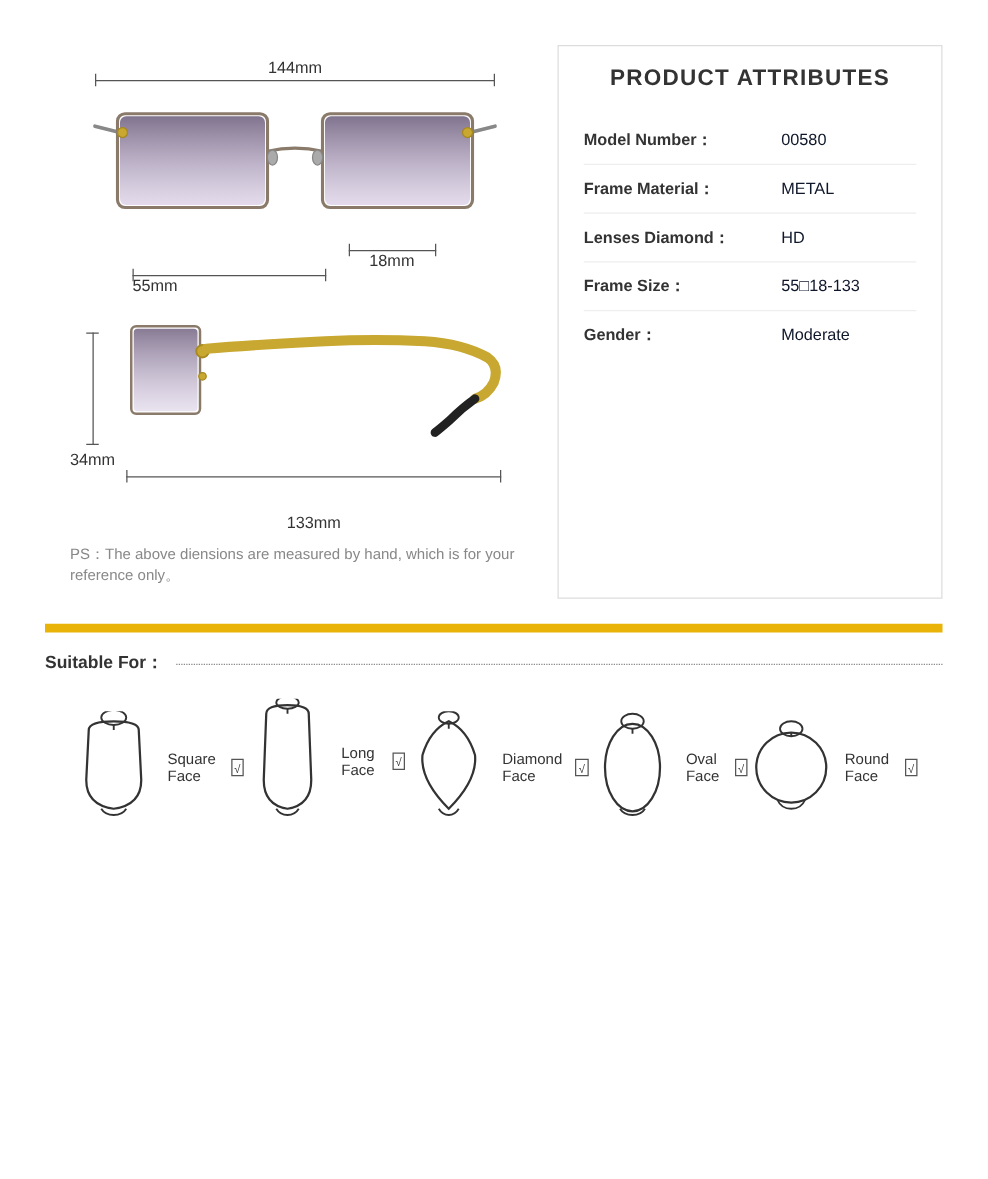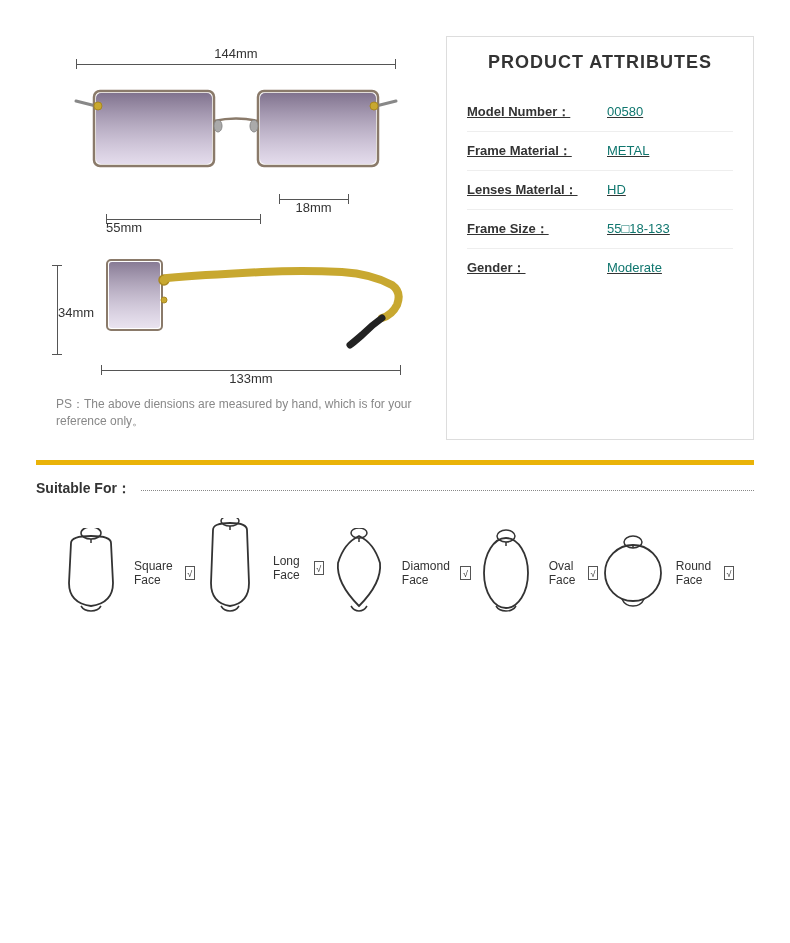--- a/index.html
+++ b/index.html
@@ -50,50 +50,49 @@
       text-align: center;
       margin-bottom: 20px;
       letter-spacing: 1px;
     }
 
     .attr-row {
       display: flex;
       align-items: baseline;
       padding: 10px 0;
       border-bottom: 1px solid #eee;
-      text-decoration: underline;
     }
     .attr-row:last-child {
       border-bottom: none;
     }
 
     .attr-label {
       font-weight: bold;
       font-size: 13px;
       min-width: 130px;
       color: #333;
     }
 
     .attr-value {
       font-size: 13px;
-      color: #0f766e;
-      margin-left: 10px;
+      color: #0f172a;
+      margin-left: 28px;
     }
 
     
     .ps-note {
       font-size: 12px;
       color: #888;
       margin-top: 10px;
     }
 
     
     .suitable-section {
       margin-top: 20px;
-      border-top: 5px solid #eab308;
+      border-top: 7px solid #eab308;
       padding-top: 15px;
     }
 
     .suitable-label {
       font-size: 14px;
       font-weight: bold;
       display: flex;
       align-items: center;
       gap: 10px;
       margin-bottom: 20px;
@@ -253,20 +252,21 @@
       width: 10px; height: 1px;
       background: #555;
     }
 
     .side-bottom-dim {
       display: flex;
       flex-direction: column;
       align-items: center;
       margin-top: 6px;
       margin-left: 30px;
+      gap: 28px;
     }
 
     .dim-133-line {
       width: 300px;
       height: 1px;
       background: #555;
       position: relative;
     }
     .dim-133-line::before {
       content: '';
@@ -334,21 +334,21 @@
 
         <div class="dim-55-container">
           <div class="dim-55-line"></div>
           <div class="dimension-label">55mm</div>
         </div>
       </div>
 
       <div class="side-view-wrapper">
         <div style="display: flex; align-items: flex-start; gap: 8px; margin-top: 15px;">
 
-          <div style="display: flex; flex-direction: row; align-items: center; padding-top: 15px;">
+          <div style="display: flex; flex-direction: column; align-items: center; padding-top: 15px;">
             <div style="font-size: 0px; width: 1px; height: 0;"></div>
             <div class="vert-line"></div>
             <div class="dimension-label" style="margin-top: 4px;">34mm</div>
           </div>
 
           <div>
             <svg width="310" height="110" viewBox="0 0 310 110">
 
               <rect x="5" y="10" width="55" height="70" rx="4" fill="none" stroke="#8a7a6a" stroke-width="2"></rect>
 
@@ -386,21 +386,21 @@
 
       <div class="attr-row">
       <span class="attr-label">Model Number：</span>
       <span class="attr-value">00580</span>
     </div>
           <div class="attr-row">
       <span class="attr-label">Frame Material：</span>
       <span class="attr-value">METAL</span>
     </div>
           <div class="attr-row">
-      <span class="attr-label">Lenses Materlal：</span>
+      <span class="attr-label">Lenses Diamond：</span>
       <span class="attr-value">HD</span>
     </div>
           <div class="attr-row">
       <span class="attr-label">Frame Size：</span>
       <span class="attr-value">55□18-133</span>
     </div>
           <div class="attr-row">
       <span class="attr-label">Gender：</span>
       <span class="attr-value">Moderate</span>
     </div>

